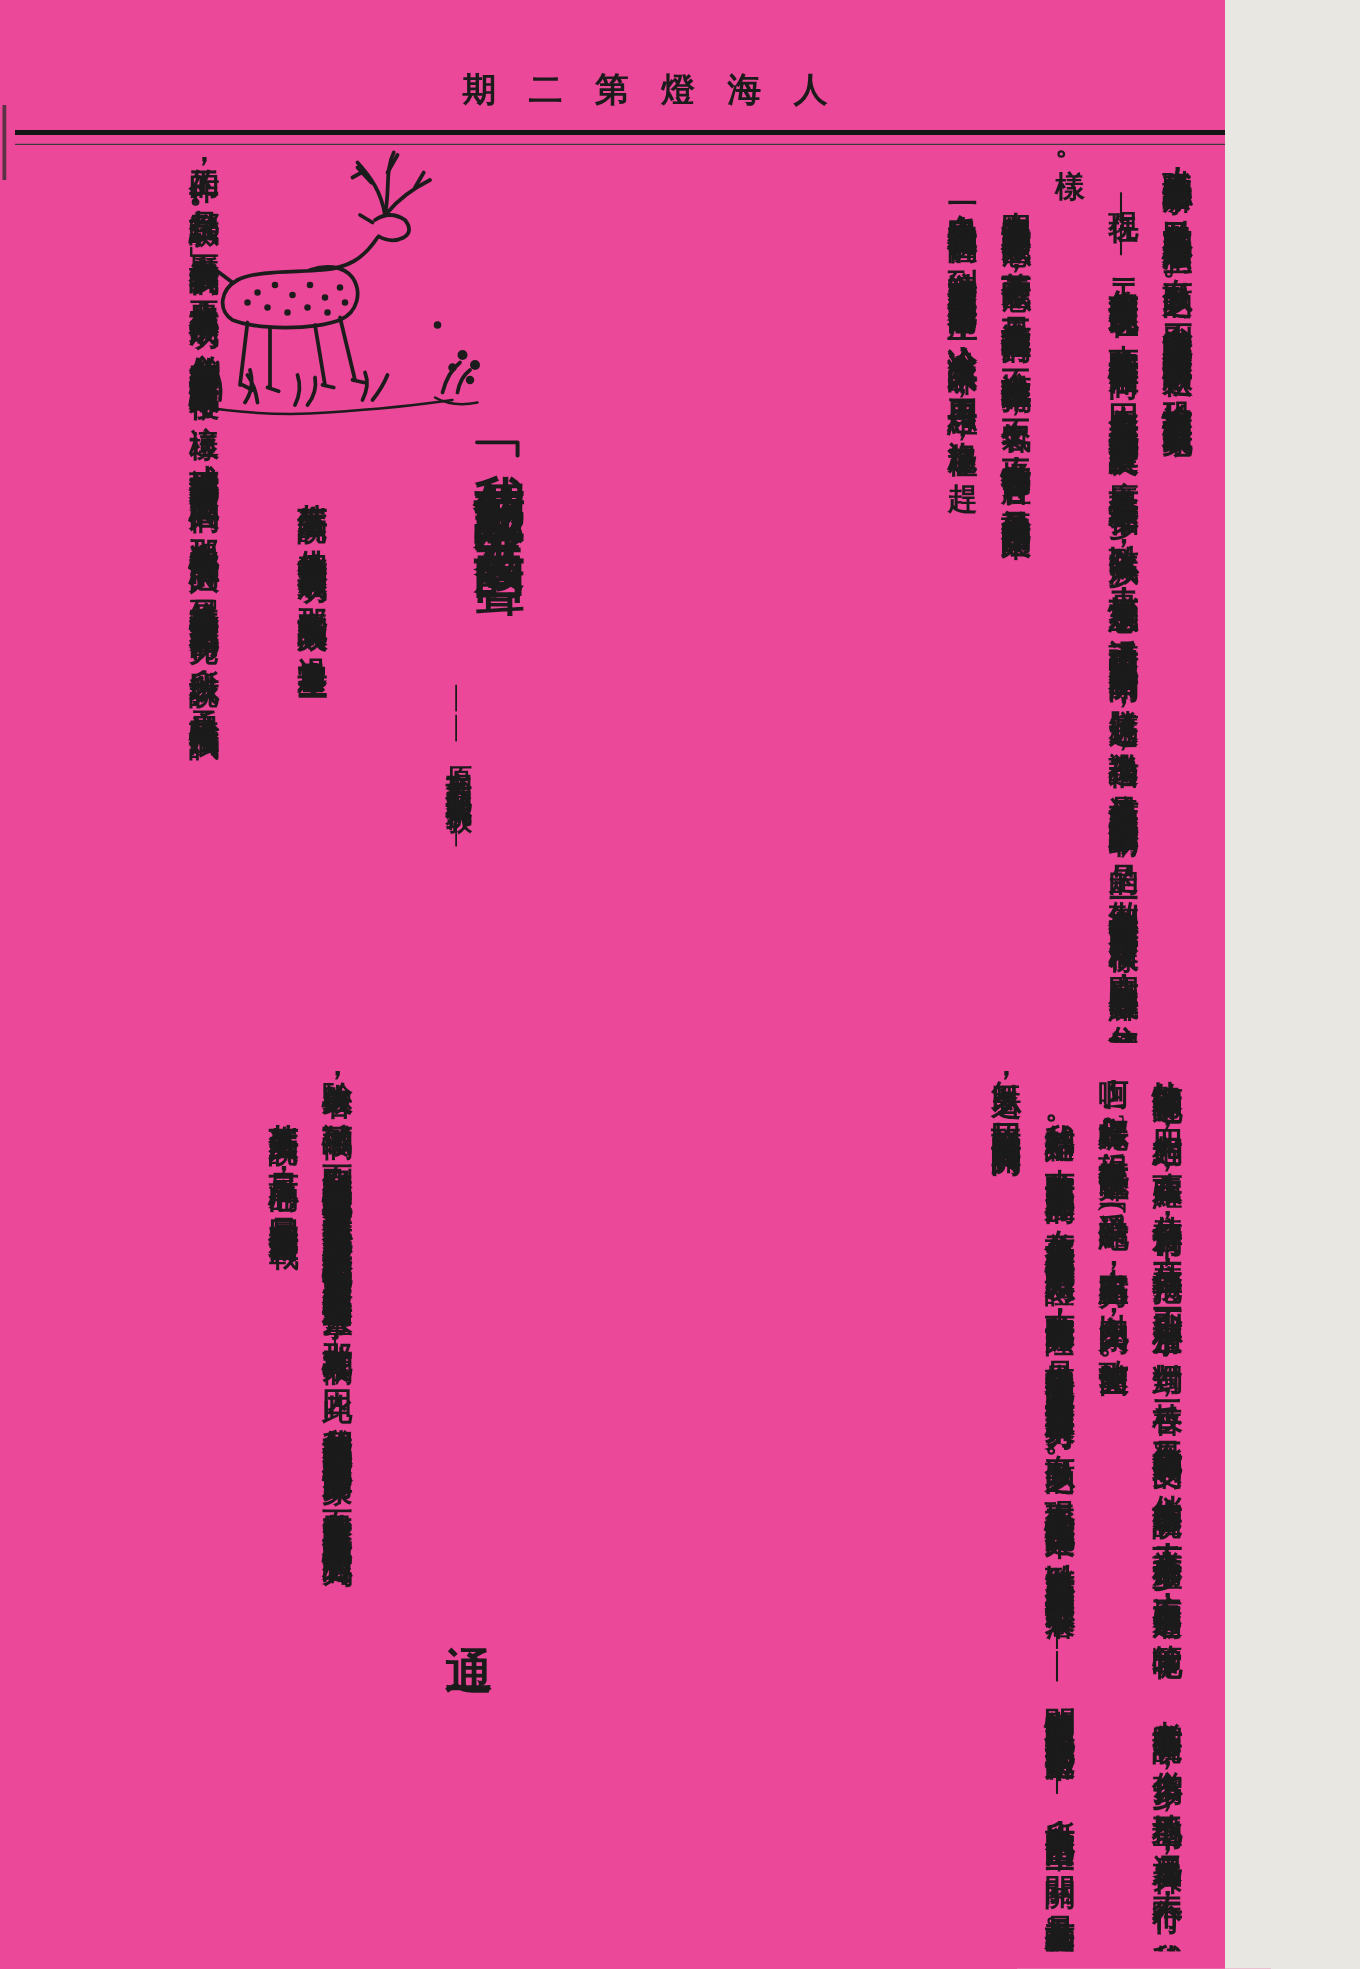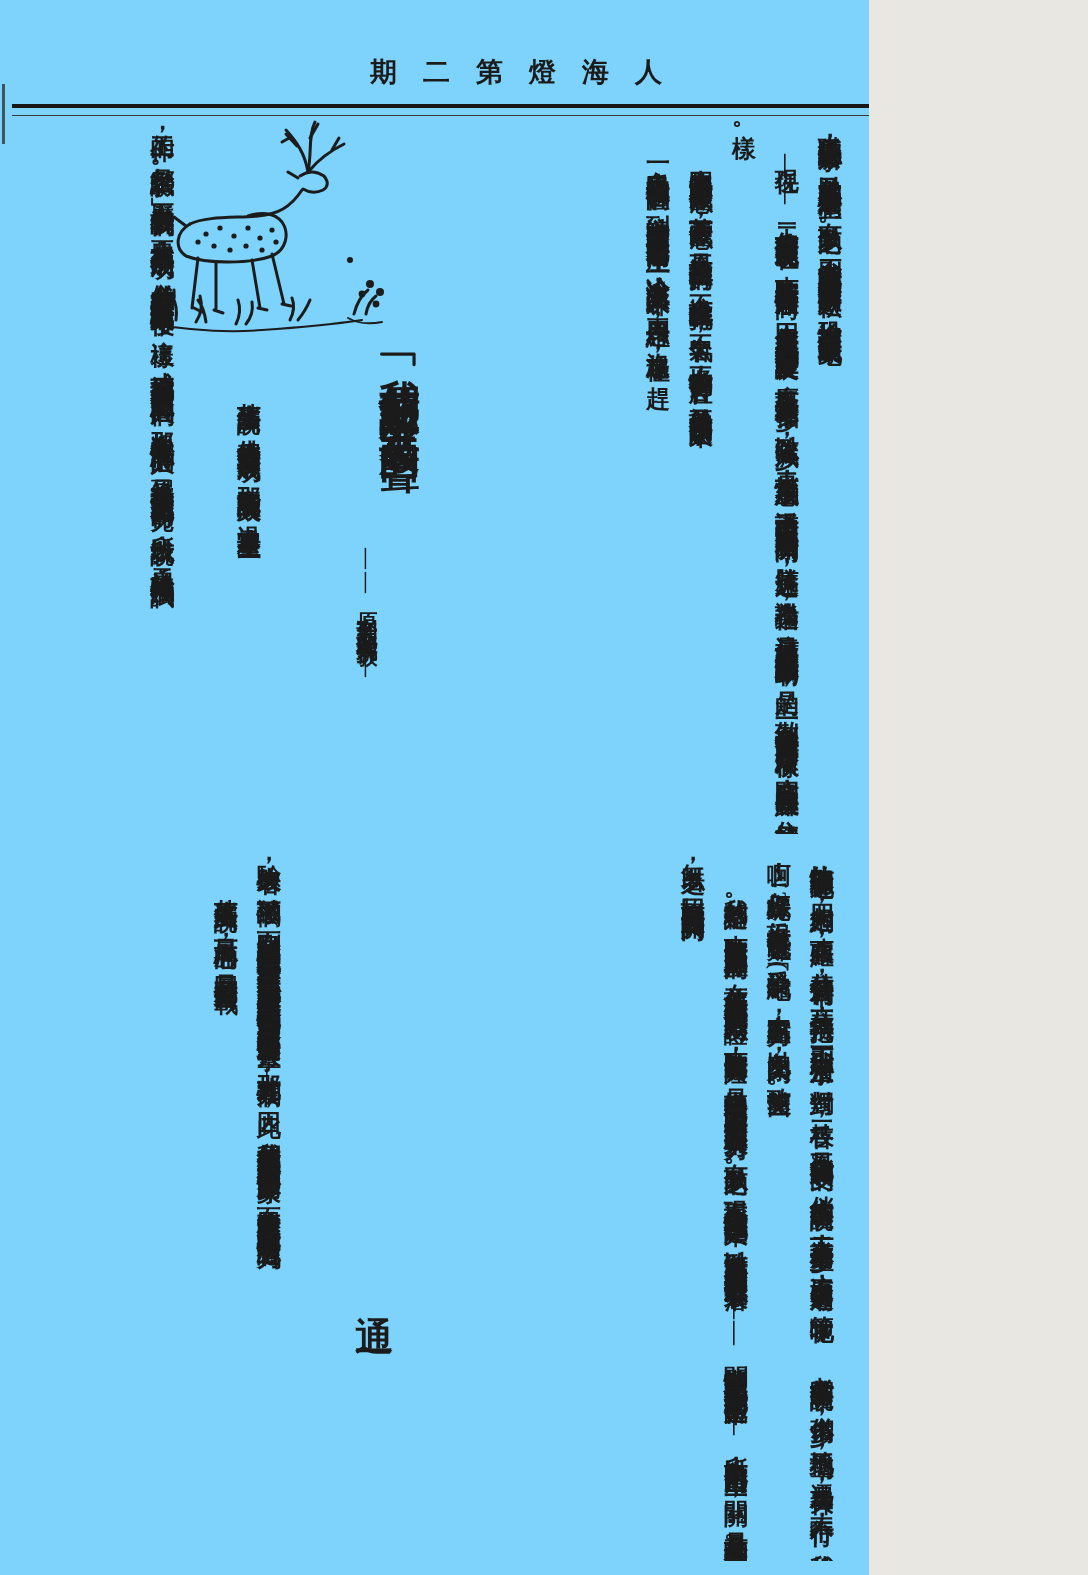--- a/index.html
+++ b/index.html
@@ -3,22 +3,22 @@
 <meta charset="utf-8">
 <style>
   html,body{margin:0;padding:0;}
   body{
     width:1088px;height:1575px;
     background:#e9e7e2;
     font-family:"Liberation Serif","DejaVu Serif",serif;
   }
   .page{
     position:relative;
-    width:869px;height:1575px;
-    background:#7dd3fc;
+    width:980px;height:1575px;
+    background:#ec4899;
     color:#1b1b1b;
     overflow:hidden;
   }
   
   .header{
     position:absolute;top:40px;left:0;width:1088px;height:60px;
   }
   .header-title{
     position:absolute;top:14px;left:370px;
     font-size:27px;font-weight:bold;

